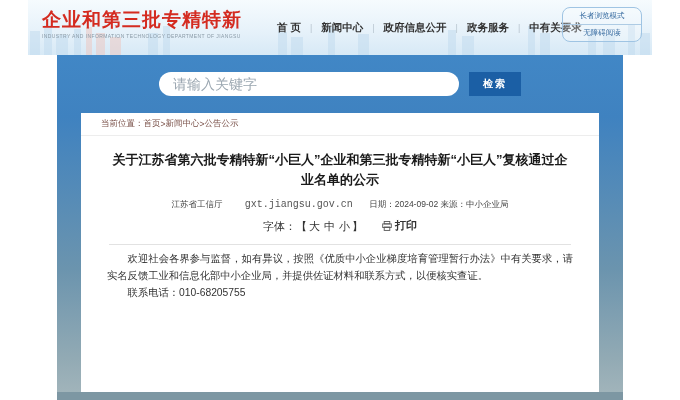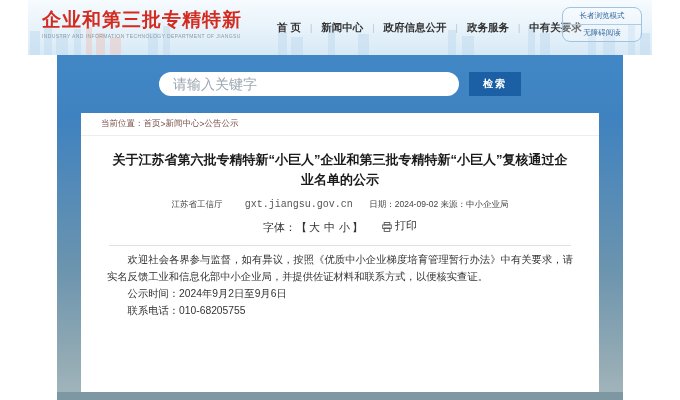--- a/index.html
+++ b/index.html
@@ -40,21 +40,21 @@
     font-size:8.5px; color:#7a5149; border-bottom:1px solid #ededed; }
   .breadcrumb a { color:#7a5149; text-decoration:none; cursor:pointer; }
   .article { padding:0 26px; }
   .article-title { margin-top:14px; text-align:center; font-size:13px; font-weight:bold;
     color:#1a1a1a; line-height:1.55; }
   .meta-row { margin-top:9px; text-align:center; font-size:8.5px; color:#444; }
   .meta-row .site-url { font-family:"Liberation Mono","DejaVu Sans Mono",monospace; color:#555; margin:0 14px; font-size:10px; }
   .meta-row .dept { margin-right:6px; }
   .font-row { margin-top:7px; text-align:center; font-size:11px; color:#333; }
   .font-size-opt { cursor:pointer; padding:0 2px; }
-  .print-wrap { margin-left:16px; cursor:pointer; display:inline-flex; align-items:flex-end; gap:3px; }
+  .print-wrap { margin-left:16px; cursor:pointer; display:inline-flex; align-items:center; gap:3px;font-weight:bold; }
   .print-icon svg { vertical-align:-1px; }
   .divider { border:none; border-top:1px solid #e2e2e2; margin:10px 2px 0 2px; }
 
   .body-text { margin-top:6px; font-size:10.3px; color:#333; line-height:1.64; }
   .body-text p { text-align:justify; }
   .p-indent { text-indent:2em; }
 
   
   .footer-bar { height:8px; background:#7d97a3; }
 </style>
@@ -151,21 +151,20 @@
               </svg>
             </span>
             <span>打印</span>
           </span>
         </div>
 
         <hr class="divider">
 
         <div class="body-text">
           <p class="p-indent">欢迎社会各界参与监督，如有异议，按照《优质中小企业梯度培育管理暂行办法》中有关要求，请实名反馈工业和信息化部中小企业局，并提供佐证材料和联系方式，以便核实查证。</p>
-          <p class="p-indent">公示时间：2024年9月2日至9月6日</p>
           <p class="p-indent">联系电话：010-68205755</p>
 
         </div>
       </div>
     </div>
 
     <div class="footer-bar"></div>
   </div>
 </div>
 

